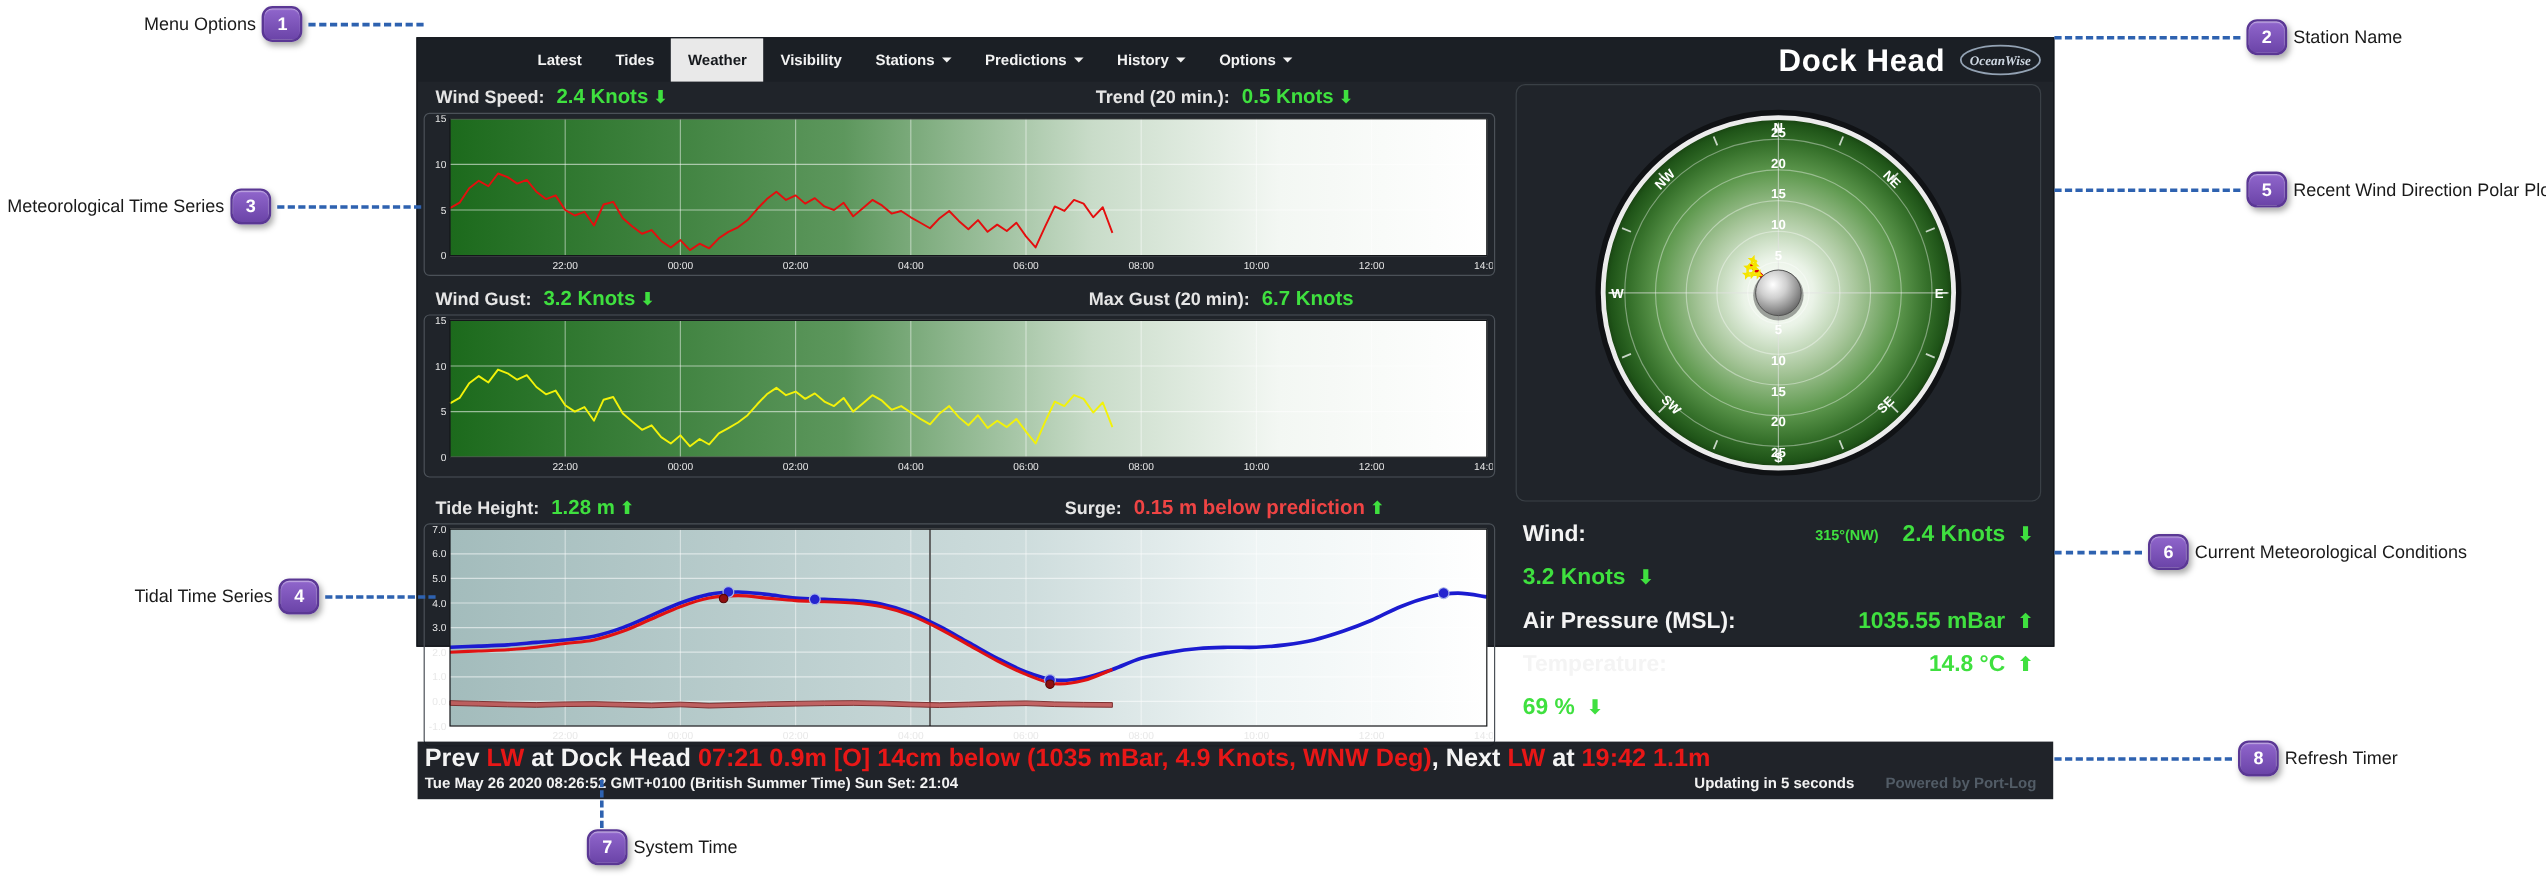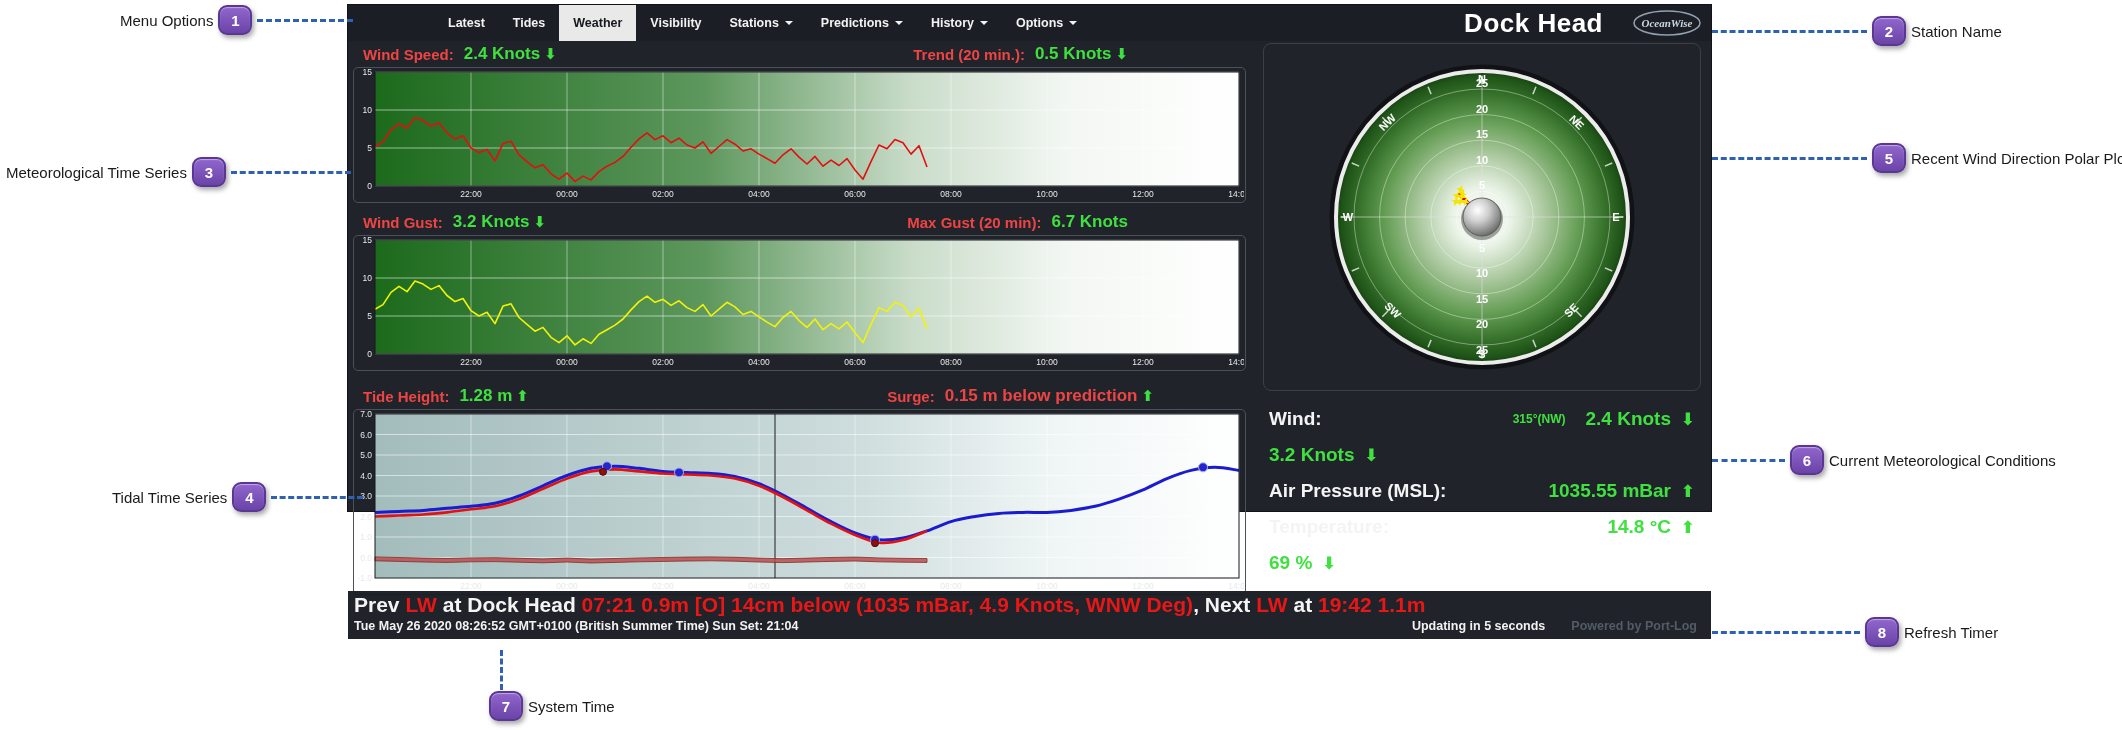--- a/index.html
+++ b/index.html
@@ -1,31 +1,31 @@
 <!DOCTYPE html>
 <html><head>
 <meta charset="utf-8">
 <style>
   html,body{margin:0;padding:0;background:#fff;}
   #stage{position:relative;width:2122px;height:730px;background:#ffffff;font-family:"Liberation Sans",sans-serif;overflow:hidden;}
 
   
-  #panel{position:absolute;left:347px;top:4px;width:1365px;height:508px;background:#20242a;border:1px solid #101318;box-sizing:border-box;}
+  #panel{position:absolute;left:347px;top:31px;width:1365px;height:508px;background:#20242a;border:1px solid #101318;box-sizing:border-box;}
 
   
   .menubar{position:absolute;left:0;top:0;width:100%;height:36px;background:#1b1f25;display:flex;align-items:stretch;padding-left:86px;box-sizing:border-box;}
   .mi{display:flex;align-items:center;padding:0 14px;color:#f2f2f2;font-weight:bold;font-size:12.5px;cursor:pointer;white-space:nowrap;}
   .mi.active{background:#e9e9e9;color:#15181c;}
   .caret{width:0;height:0;border:4px solid transparent;border-top-color:#f2f2f2;display:inline-block;margin-left:6px;position:relative;top:2px;}
-  .titleblock{position:absolute;right:8px;top:0;height:36px;display:flex;align-items:center;gap:28px;}
+  .titleblock{position:absolute;right:8px;top:0;height:36px;display:flex;align-items:center;gap:10px;}
   .station-title{color:#ffffff;font-weight:bold;font-size:26px;letter-spacing:0.5px;}
 
   
   .chart-header{position:absolute;left:5px;width:893px;height:26px;display:flex;align-items:center;box-sizing:border-box;padding:0 118px 0 10px;}
-  .h-label{color:#ef4444;font-weight:bold;font-size:15px;white-space:nowrap;}
+  .h-label{color:#e5e5e5;font-weight:bold;font-size:15px;white-space:nowrap;}
   .h-val{font-weight:bold;font-size:17px;margin-left:10px;white-space:nowrap;}
   .green{color:#3fe03f;}
   .redtxt{color:#ef4444;}
   .arr{font-family:"DejaVu Sans",sans-serif;font-weight:bold;font-size:15px;margin-left:4px;}
   .spacer{flex:1;}
   .chart-box{position:absolute;left:5px;width:893px;border:1px solid #4b5158;border-radius:5px;box-sizing:border-box;padding:1px;}
   svg.chart{display:block;}
 
   
   .polar-box{position:absolute;left:915px;top:38px;width:438px;height:348px;border:1px solid #3a4046;border-radius:8px;box-sizing:border-box;}

